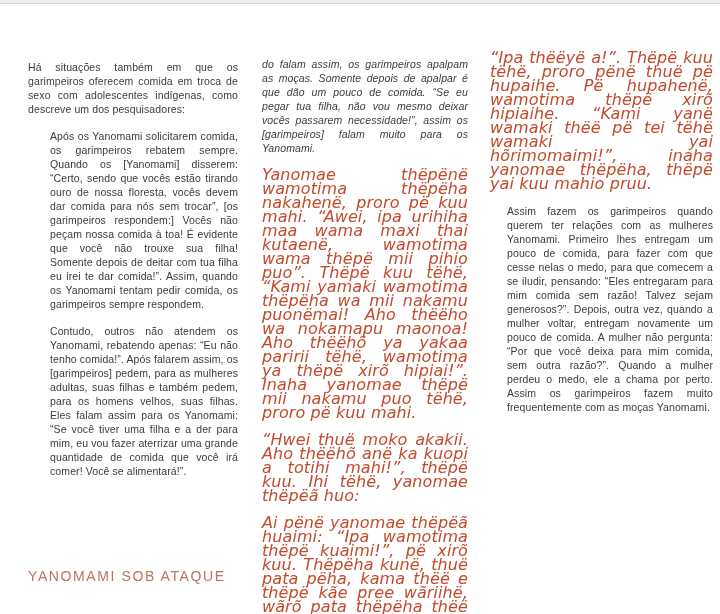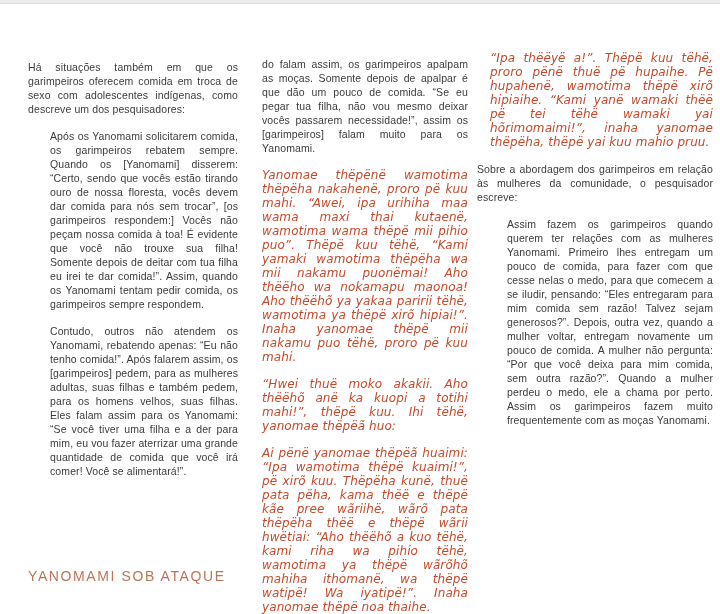--- a/index.html
+++ b/index.html
@@ -27,26 +27,26 @@
     line-height: 14px;
     text-align: justify;
     color: #3b3b3d;
     letter-spacing: 0.1px;
   }
   .c-body { font-style: normal; }
   .c-quote {
     padding-left: 22px;
   }
   .c-quote-wide { padding-left: 30px; }
-  .c-quote-flow { }
+  .c-quote-flow { font-style: italic; }
   .c-red {
     font-style: italic;
     font-family: "DejaVu Sans", sans-serif;
     color: #c34a2c;
-    font-size: 12px;
+    font-size: 16px;
     line-height: 14px;
   }
   .c-red-indent { padding-left: 13px; }
   .footer {
     position: absolute;
     left: 28px; top: 568px;
     font-size: 14px;
     letter-spacing: 1.6px;
     color: #bd7456;
     font-weight: normal;
@@ -67,19 +67,18 @@
 
   <div class="col col-2">
     <p class="c-quote-flow">do falam assim, os garimpeiros apalpam as moças. Somente depois de apalpar é que dão um pouco de comida. “Se eu pegar tua filha, não vou mesmo deixar vocês passarem necessidade!”, assim os [garimpeiros] falam muito para os Yanomami.</p>
     <p class="c-red">Yanomae thëpënë wamotima thëpëha nakahenë, proro pë kuu mahi. “Awei, ipa urihiha maa wama maxi thai kutaenë, wamotima wama thëpë mii pihio puo”. Thëpë kuu tëhë, “Kami yamaki wamotima thëpëha wa mii nakamu puonëmai! Aho thëëho wa nokamapu maonoa! Aho thëëhõ ya yakaa paririi tëhë, wamotima ya thëpë xirõ hipiai!”. Inaha yanomae thëpë mii nakamu puo tëhë, proro pë kuu mahi.</p>
     <p class="c-red">“Hwei thuë moko akakii. Aho thëëhõ anë ka kuopi a totihi mahi!”, thëpë kuu. Ihi tëhë, yanomae thëpëã huo:</p>
     <p class="c-red">Ai pënë yanomae thëpëã huaimi: “Ipa wamotima thëpë kuaimi!”, pë xirõ kuu. Thëpëha kunë, thuë pata pëha, kama thëë e thëpë kãe pree wãriihë, wãrõ pata thëpëha thëë e thëpë wãrii hwëtiai: “Aho thëëhõ a kuo tëhë, kami riha wa pihio tëhë, wamotima ya thëpë wãrõhõ mahiha ithomanë, wa thëpë watipë! Wa iyatipë!”. Inaha yanomae thëpë noa thaihe.</p>
   </div>
 
   <div class="col col-3">
     <p class="c-red c-red-indent">“Ipa thëëyë a!”. Thëpë kuu tëhë, proro pënë thuë pë hupaihe. Pë hupahenë, wamotima thëpë xirõ hipiaihe. “Kami yanë wamaki thëë pë tei tëhë wamaki yai hõrimomaimi!”, inaha yanomae thëpëha, thëpë yai kuu mahio pruu.</p>
-    <p class="c-body">Sobre a abordagem dos garimpeiros em relação às mulheres da comunidade, o pesquisador escreve:</p>
     <p class="c-quote-wide">Assim fazem os garimpeiros quando querem ter relações com as mulheres Yanomami. Primeiro lhes entregam um pouco de comida, para fazer com que cesse nelas o medo, para que comecem a se iludir, pensando: “Eles entregaram para mim comida sem razão! Talvez sejam generosos?”. Depois, outra vez, quando a mulher voltar, entregam novamente um pouco de comida. A mulher não pergunta: “Por que você deixa para mim comida, sem outra razão?”. Quando a mulher perdeu o medo, ele a chama por perto. Assim os garimpeiros fazem muito frequentemente com as moças Yanomami.</p>
   </div>
 
   <div class="footer">YANOMAMI SOB ATAQUE</div>
 
 </div>
 
 </body></html>

